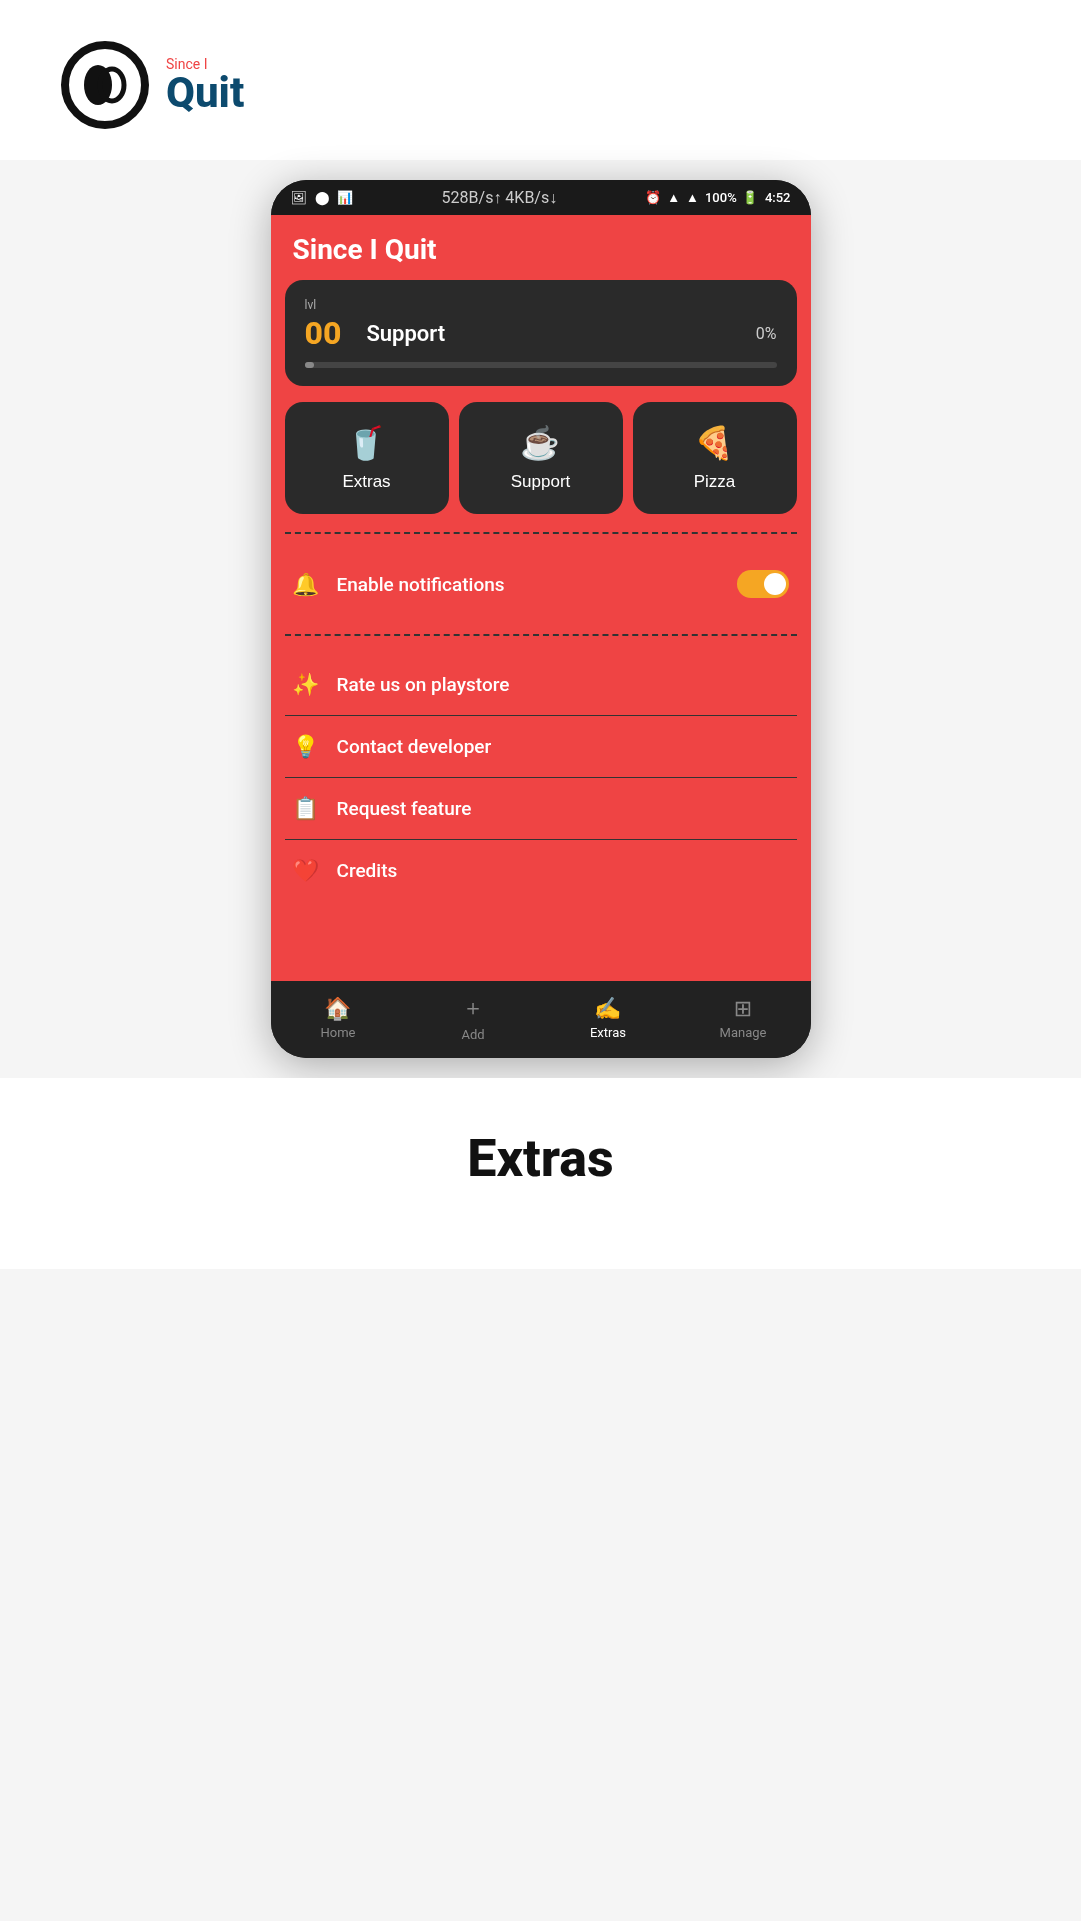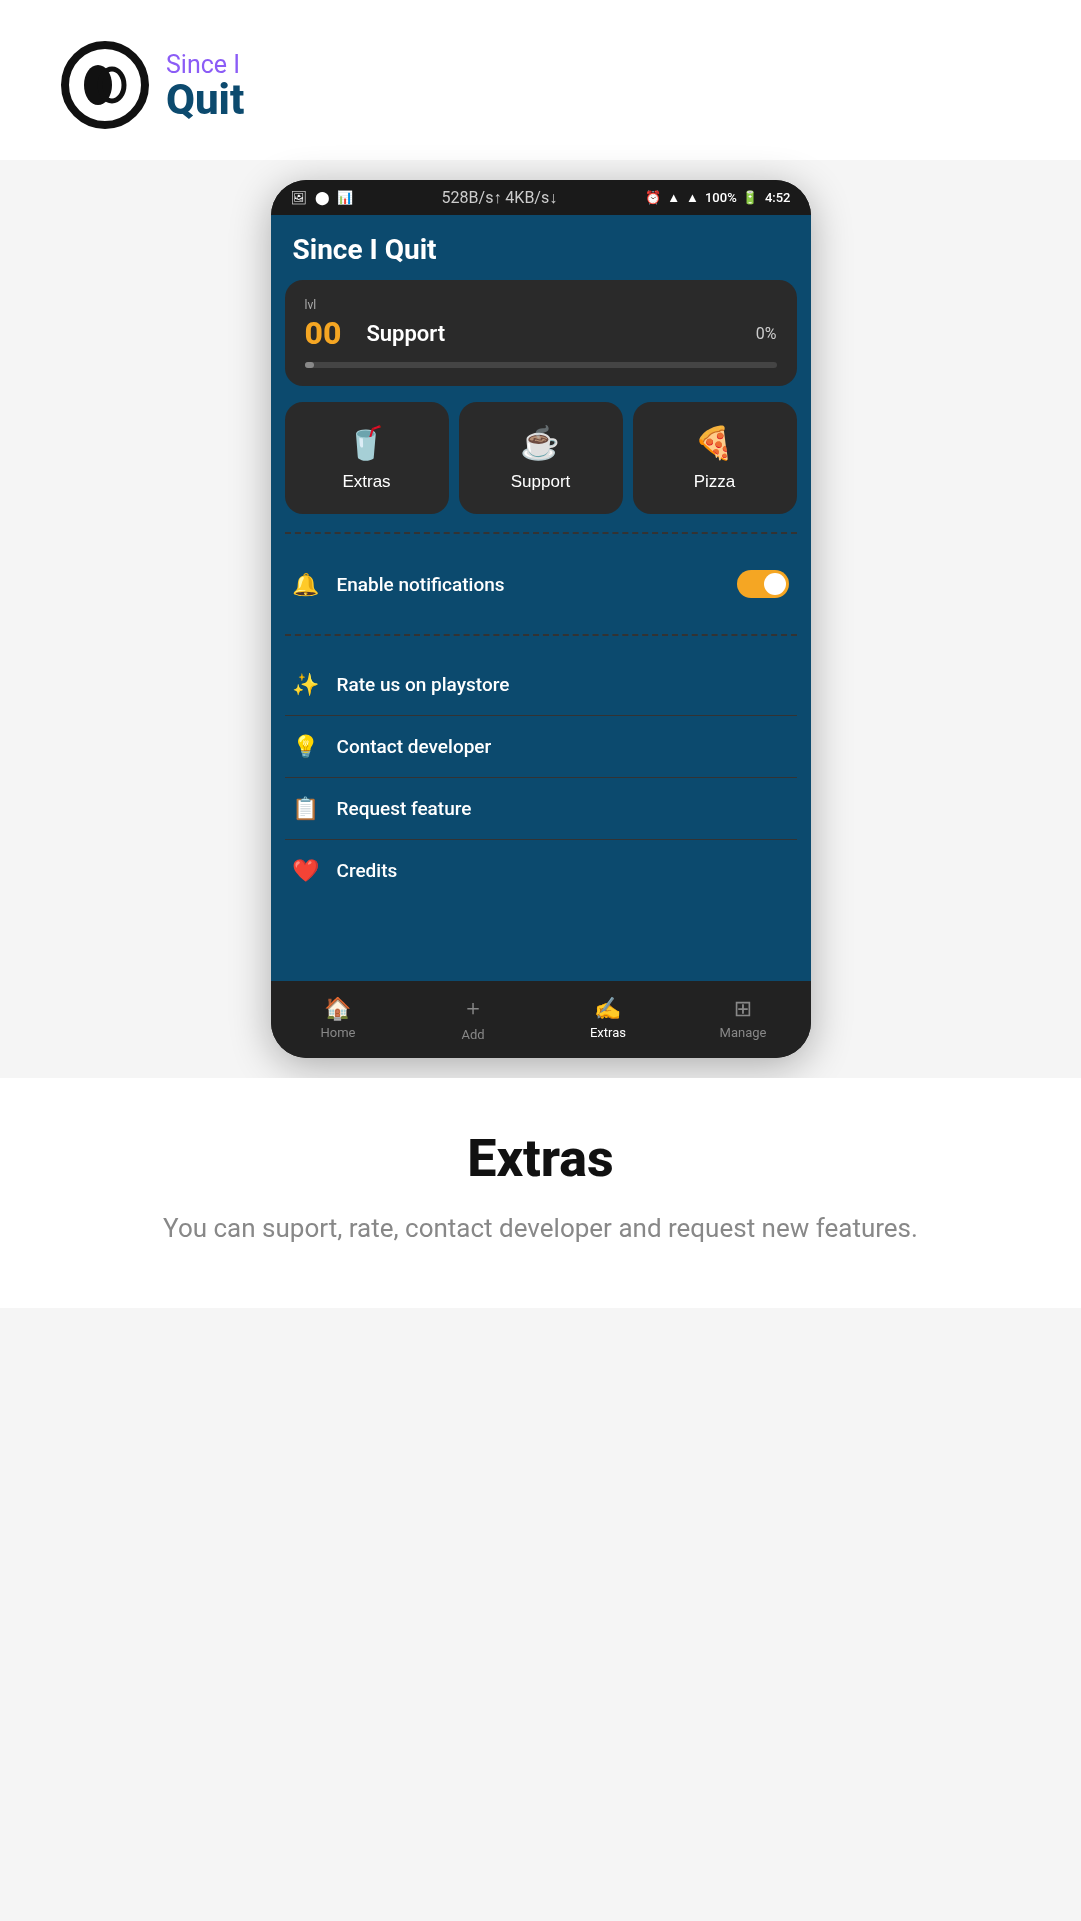--- a/index.html
+++ b/index.html
@@ -24,23 +24,23 @@
     }
     .brand-logo {
       width: 90px;
       height: 90px;
     }
     .brand-text {
       display: flex;
       flex-direction: column;
     }
     .brand-since {
-      font-size: 25px;
+      font-size: 14px;
       font-weight: 400;
-      color: #8b5cf6;
+      color: #ef4444;
     }
     .brand-quit {
       font-size: 42px;
       font-weight: 800;
       color: #0c4a6e;
       line-height: 1;
     }
 
     
     .phone-wrapper {
@@ -80,21 +80,21 @@
       font-size: 13px;
       font-weight: 500;
     }
     .status-center {
       font-size: 16px;
       color: #ccc;
     }
 
     
     .app-content {
-      background: #0c4a6e;
+      background: #ef4444;
       padding: 0;
     }
 
     .app-title {
       color: #ffffff;
       font-size: 28px;
       font-weight: 700;
       padding: 18px 22px 14px 22px;
     }
 
@@ -419,14 +419,13 @@
         <span class="nav-icon">⊞</span>
         <span class="nav-label">Manage</span>
       </div>
     </div>
 
   </div>
 </div>
 
 <div class="bottom-desc">
   <div class="bottom-title">Extras</div>
-  <div class="bottom-subtitle">You can suport, rate, contact developer and request new features.</div>
 </div>
 
 </body></html>

